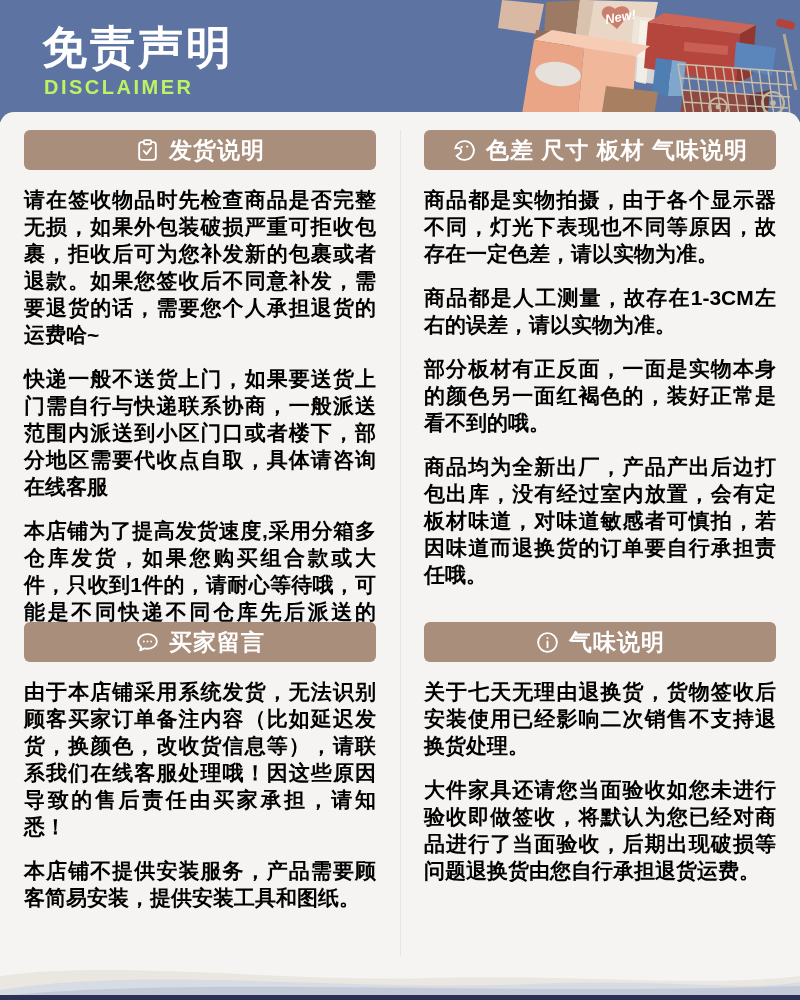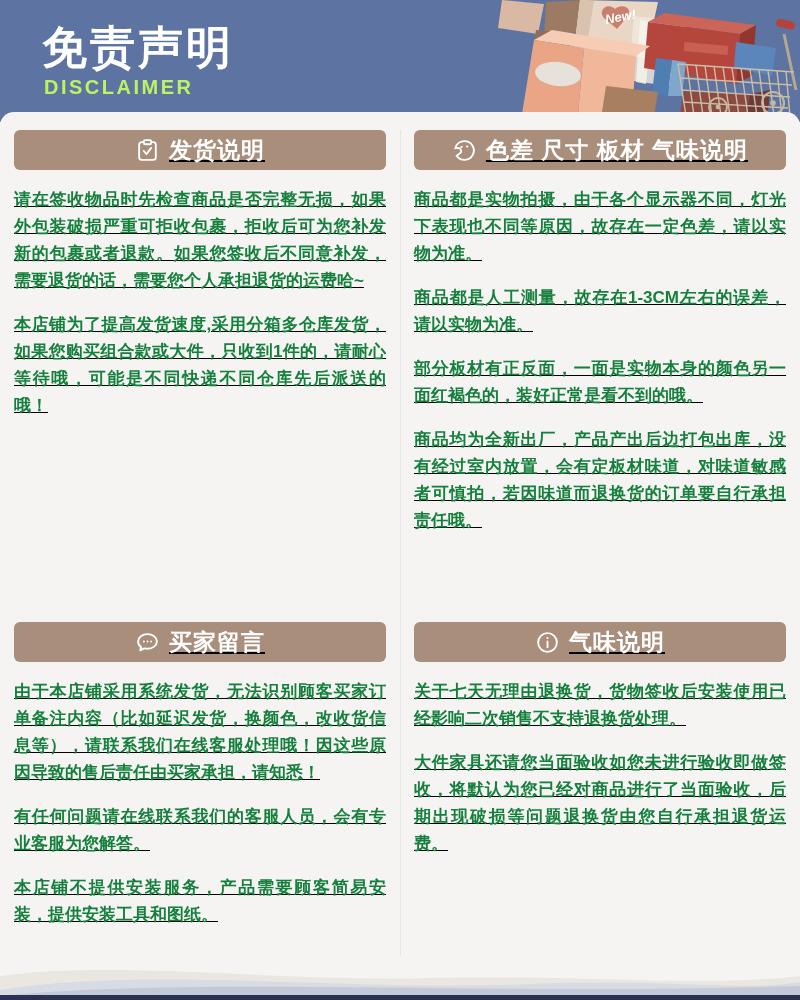--- a/index.html
+++ b/index.html
@@ -9,29 +9,29 @@
   
   .hero{position:relative;height:122px;background:#5d73a1;overflow:hidden;}
   .hero-title{position:absolute;left:42px;top:18px;color:#fff;font-size:45px;font-weight:800;letter-spacing:3px;}
   .hero-subtitle{position:absolute;left:44px;top:76px;color:#bef264;font-size:20px;font-weight:700;letter-spacing:2.5px;}
   .hero-art{position:absolute;right:0;top:0;width:312px;height:120px;}
 
   
   .content{position:relative;margin-top:-10px;background:#f5f4f2;border-radius:14px 14px 0 0;padding-top:18px;}
   .row{display:grid;grid-template-columns:400px 400px;}
   .row1{height:492px;}
-  .cell{padding:0 14px;box-sizing:border-box;overflow:hidden;text-decoration:underline;}
+  .cell{padding:0 24px;box-sizing:border-box;overflow:hidden;}
   .divider{position:absolute;left:400px;top:130px;height:826px;width:1px;background:#e5e5e6;}
 
   
   .bar{height:40px;background:#a98e7c;border-radius:6px;color:#fff;display:flex;align-items:center;justify-content:center;gap:9px;font-size:23px;font-weight:700;margin-bottom:16px;letter-spacing:1px;}
   .bar svg{width:25px;height:25px;flex:0 0 auto;}
 
   
-  .para{margin:0 0 17px 0;font-size:17px;line-height:27px;color:#15803d;font-weight:600;text-align:justify;}
+  .para{margin:0 0 17px 0;font-size:21px;line-height:27px;color:#000000;font-weight:600;text-align:justify;}
 
   
   .waves{position:absolute;left:0;bottom:4px;width:800px;height:48px;display:block;}
   .bottom-bar{position:absolute;left:0;bottom:0;width:800px;height:5px;background:#2a3152;}
 </style>
 </head>
 <body>
 
 <div class="page">
 
@@ -108,20 +108,21 @@
       <section class="cell">
         <div class="bar">
           <svg viewBox="0 0 24 24" fill="none" stroke="#fff" stroke-width="1.8" stroke-linecap="round" stroke-linejoin="round">
             <rect x="4" y="4" width="16" height="17" rx="2.5"></rect>
             <rect x="8.5" y="2" width="7" height="4" rx="1.2" fill="#a98e7c"></rect>
             <polyline points="8.5,12.5 11,15.5 15.5,9.5"></polyline>
           </svg>
           <span>发货说明</span>
         </div>
         <p class="para">请在签收物品时先检查商品是否完整无损，如果外包装破损严重可拒收包裹，拒收后可为您补发新的包裹或者退款。如果您签收后不同意补发，需要退货的话，需要您个人承担退货的运费哈~</p>
+        <p class="para">快递一般不送货上门，如果要送货上门需自行与快递联系协商，一般派送范围内派送到小区门口或者楼下，部分地区需要代收点自取，具体请咨询在线客服</p>
         <p class="para">本店铺为了提高发货速度,采用分箱多仓库发货，如果您购买组合款或大件，只收到1件的，请耐心等待哦，可能是不同快递不同仓库先后派送的哦！</p>
       </section>
 
       <section class="cell">
         <div class="bar">
           <svg viewBox="0 0 24 24" fill="none" stroke="#fff" stroke-width="1.8" stroke-linecap="round">
             <path d="M12,3 a9,9 0 1 1 -7.5,14 l3.5,-2.5 a3,3 0 0 0 -2,-5 l-2.8,0.3 A9,9 0 0 1 12,3 z"></path>
             <circle cx="9.2" cy="8.6" r="1.1" fill="#fff" stroke="none"></circle>
             <circle cx="14.6" cy="8.2" r="1.1" fill="#fff" stroke="none"></circle>
           </svg>
@@ -140,21 +141,20 @@
         <div class="bar">
           <svg viewBox="0 0 24 24" fill="none" stroke="#fff" stroke-width="1.8" stroke-linecap="round" stroke-linejoin="round">
             <path d="M12,4 c5,0 9,3.1 9,7 s-4,7 -9,7 c-1,0 -2,-0.15 -2.9,-0.4 L5,19.5 l0.9,-3 C4.1,15.2 3,13.2 3,11 c0,-3.9 4,-7 9,-7 z"></path>
             <circle cx="8.5" cy="11" r="0.9" fill="#fff" stroke="none"></circle>
             <circle cx="12" cy="11" r="0.9" fill="#fff" stroke="none"></circle>
             <circle cx="15.5" cy="11" r="0.9" fill="#fff" stroke="none"></circle>
           </svg>
           <span>买家留言</span>
         </div>
         <p class="para">由于本店铺采用系统发货，无法识别顾客买家订单备注内容（比如延迟发货，换颜色，改收货信息等），请联系我们在线客服处理哦！因这些原因导致的售后责任由买家承担，请知悉！</p>
-        <p class="para">有任何问题请在线联系我们的客服人员，会有专业客服为您解答。</p>
         <p class="para">本店铺不提供安装服务，产品需要顾客简易安装，提供安装工具和图纸。</p>
       </section>
 
       <section class="cell">
         <div class="bar">
           <svg viewBox="0 0 24 24" fill="none" stroke="#fff" stroke-width="1.8" stroke-linecap="round">
             <circle cx="12" cy="12" r="9"></circle>
             <line x1="12" y1="11" x2="12" y2="16.5"></line>
             <circle cx="12" cy="7.6" r="1" fill="#fff" stroke="none"></circle>
           </svg>

